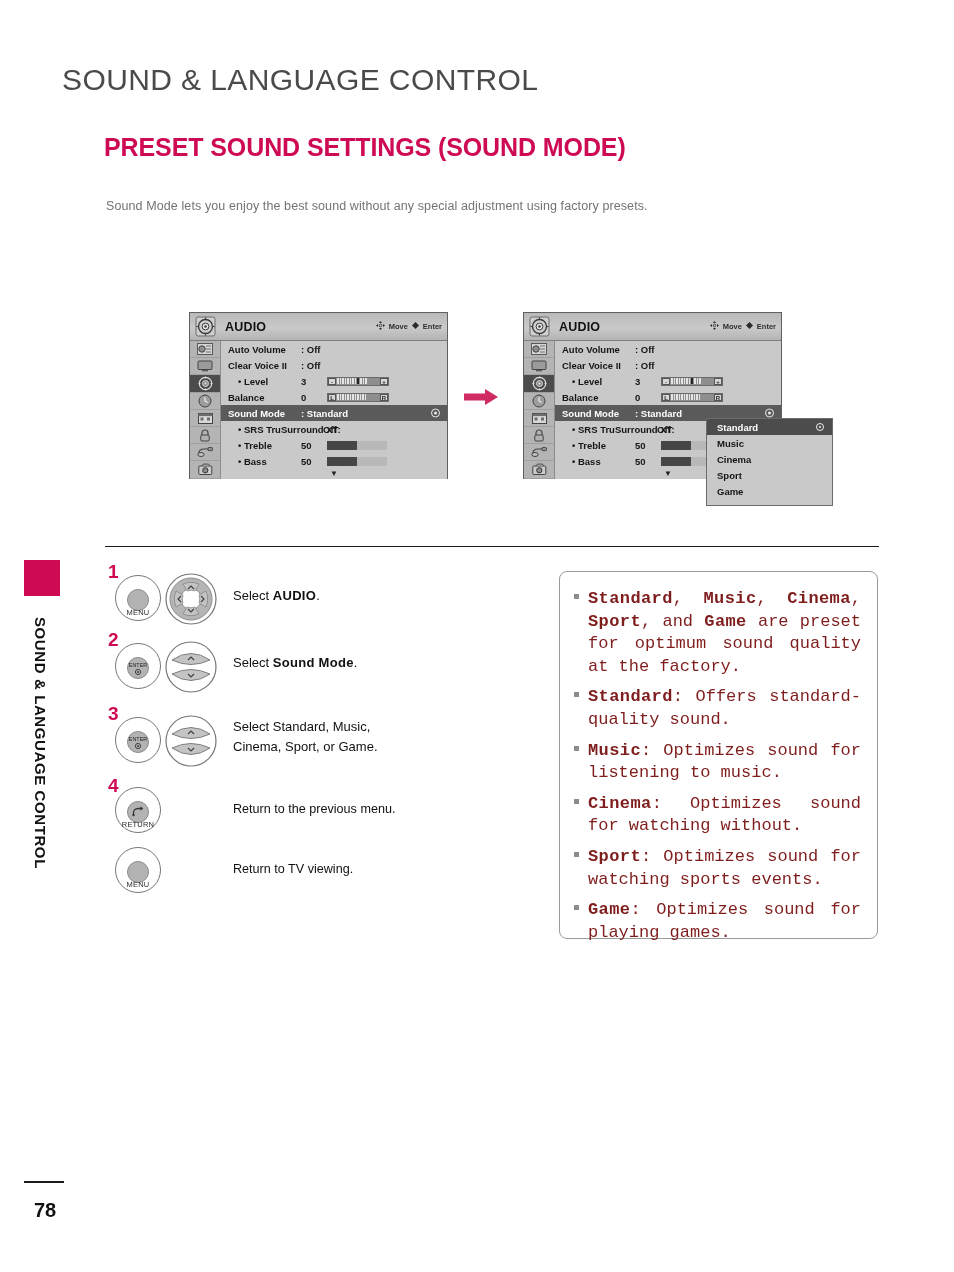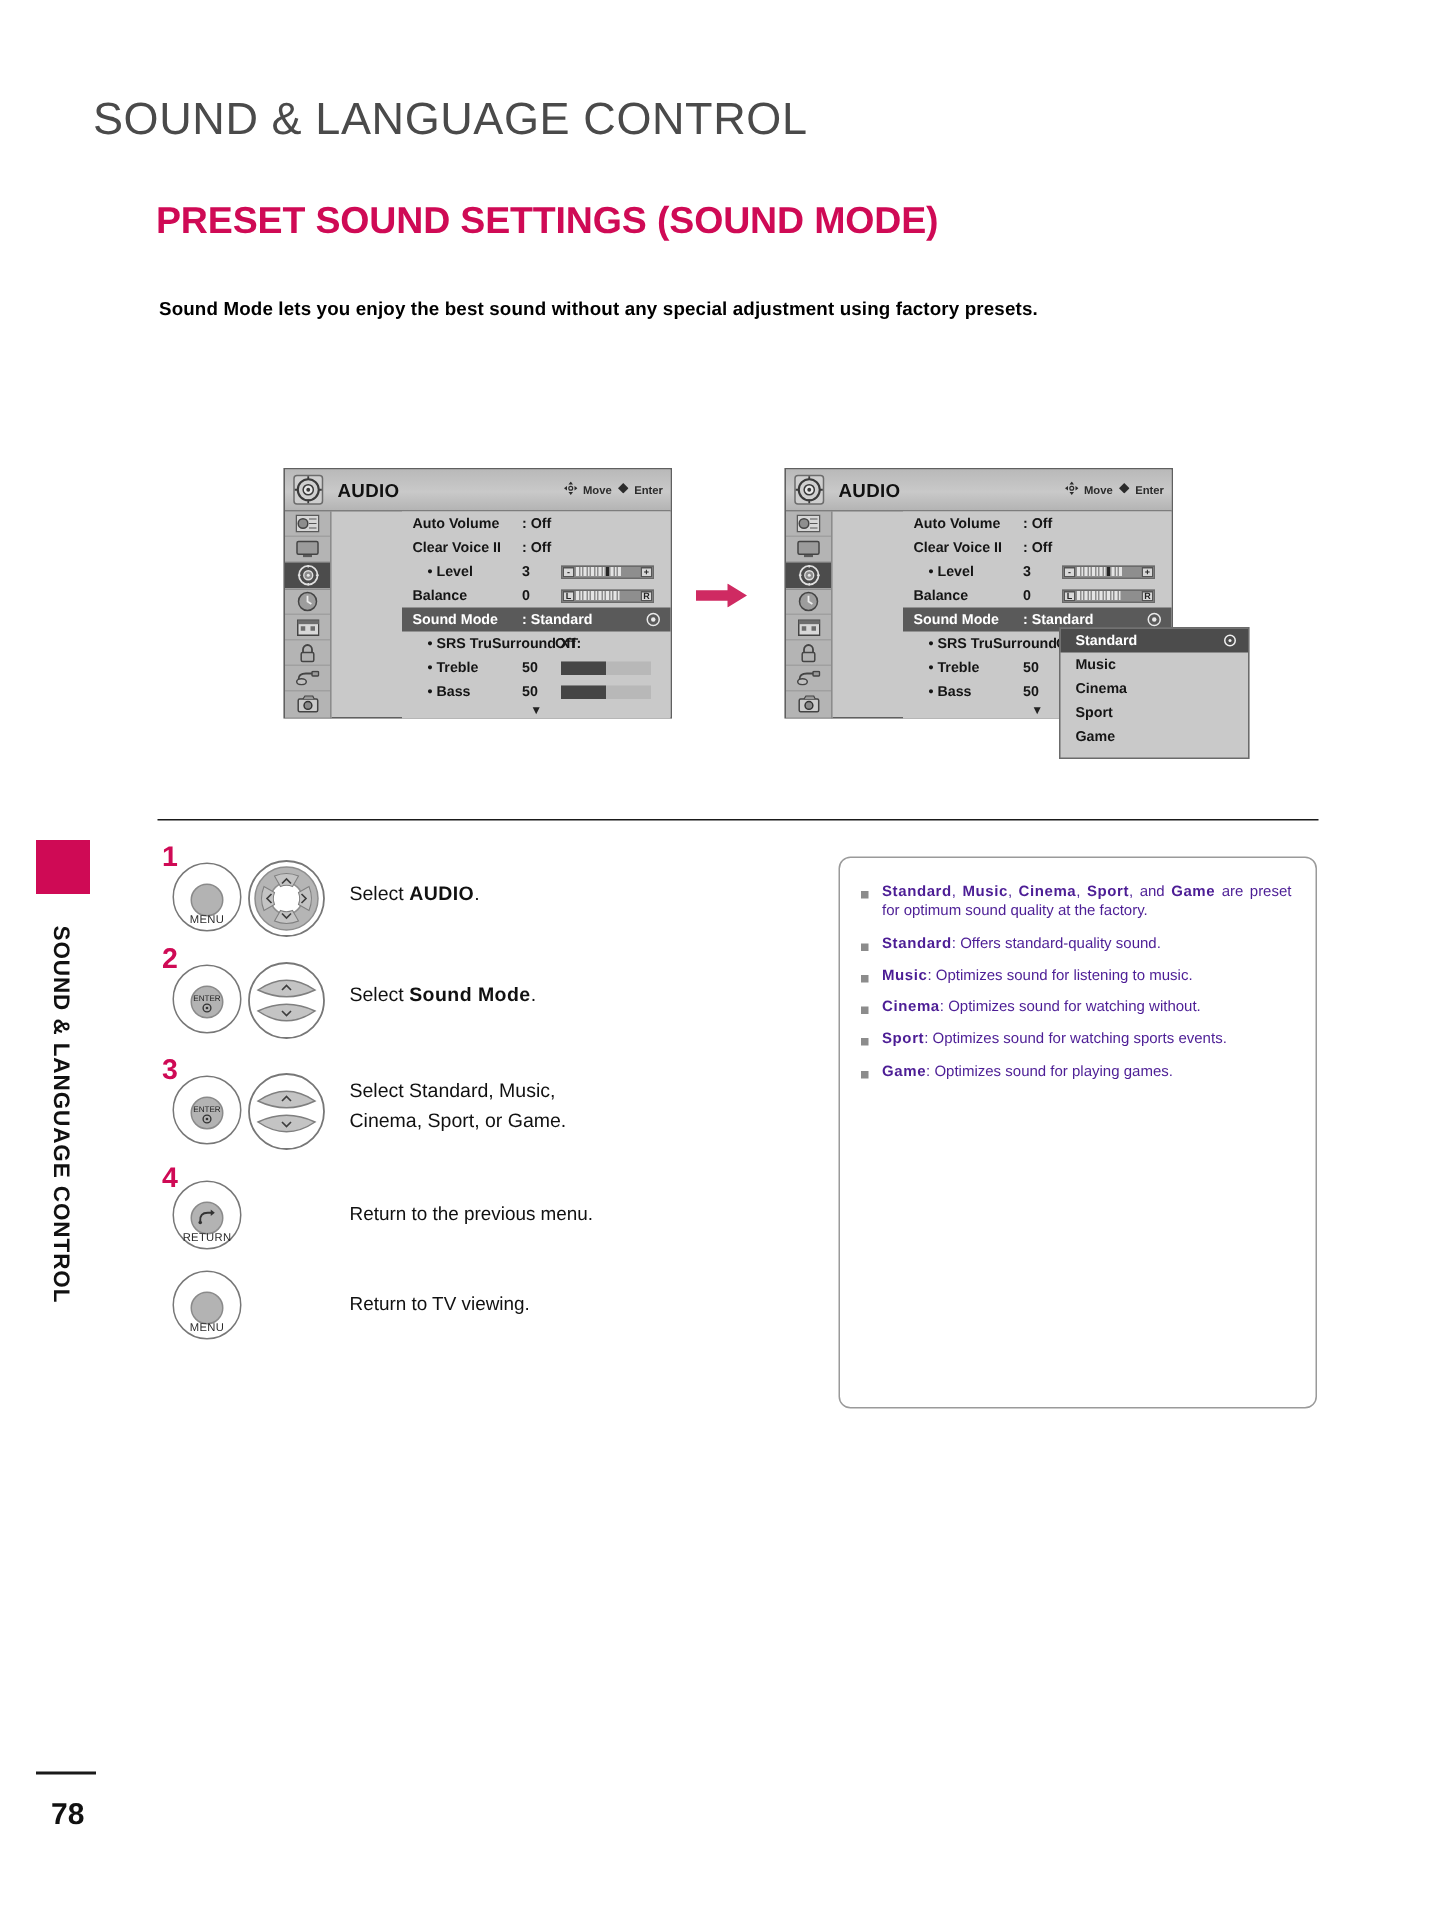--- a/index.html
+++ b/index.html
@@ -19,21 +19,21 @@
     font-family: "Liberation Sans", sans-serif;
   }
   .section-title {
     position: absolute; left: 104px; top: 133px;
     font-size: 25px; font-weight: 700; letter-spacing: -0.1px;
     color: #cf0a55;
   }
   .intro-text {
     position: absolute; left: 106px; top: 199px;
     width: 740px;
-    font-size: 12.5px; font-weight: 700; color: #000000;
+    font-size: 12.5px; font-weight: 400; color: #737373;
     letter-spacing: 0.1px;
   }
 
   
   .edge-tab {
     position: absolute; left: 24px; top: 560px;
     width: 36px; height: 36px; background: #cf0a55;
   }
   .edge-label {
     position: absolute; left: -83px; top: 725px;
@@ -74,21 +74,21 @@
     margin-left: 9px; font-size: 12.5px; font-weight: 700; color: #111;
     letter-spacing: 0.2px;
   }
   .osd-hints {
     position: absolute; right: 5px; top: 8px;
     display: flex; align-items: center; gap: 4px;
     font-size: 7.5px; font-weight: 700; color: #2b2b2b;
   }
   .osd-hints .glyph { display: inline-block; }
 
-  .osd-body { display: flex; height: 138px; gap: 47px; }
+  .osd-body { display: flex; height: 138px; }
   .osd-rail {
     width: 31px; background: #b4b4b4; border-right: 1px solid #8c8c8c;
     display: flex; flex-direction: column;
   }
   .rail-item {
     height: 17.2px; display: flex; align-items: center; justify-content: center;
     border-bottom: 1px solid #a0a0a0;
   }
   .rail-item.sel { background: #4c4c4c; }
   .osd-rows { flex: 1; position: relative; background: #c9c9c9; }
@@ -188,22 +188,23 @@
   .step-text b { font-weight: 700; letter-spacing: 0.3px; }
 
   
   .notebox {
     position: absolute; left: 559px; top: 571px; width: 319px; height: 368px;
     border: 1px solid #9a9a9a; border-radius: 8px; background: #fff;
     padding: 16px 16px 10px 12px;
   }
   .note-item {
     position: relative; padding-left: 16px; margin-bottom: 8px;
-    font-size: 10px; line-height: 1.33; color: #4c1d95;
+    font-size: 17px; line-height: 1.33; color: #7f1d1d;
     text-align: justify;
+    font-family: Liberation Mono, monospace;
   }
   .note-item::before {
     content: ""; position: absolute; left: 2px; top: 6px;
     width: 5px; height: 5px; background: #8c8c8c;
   }
   .note-item b { font-weight: 700; letter-spacing: 0.4px; }
 </style>
 </head>
 <body>
 

